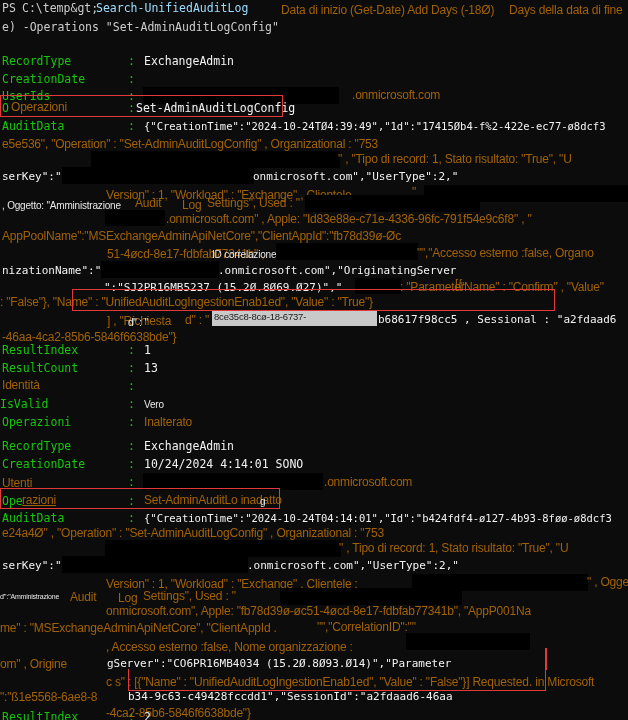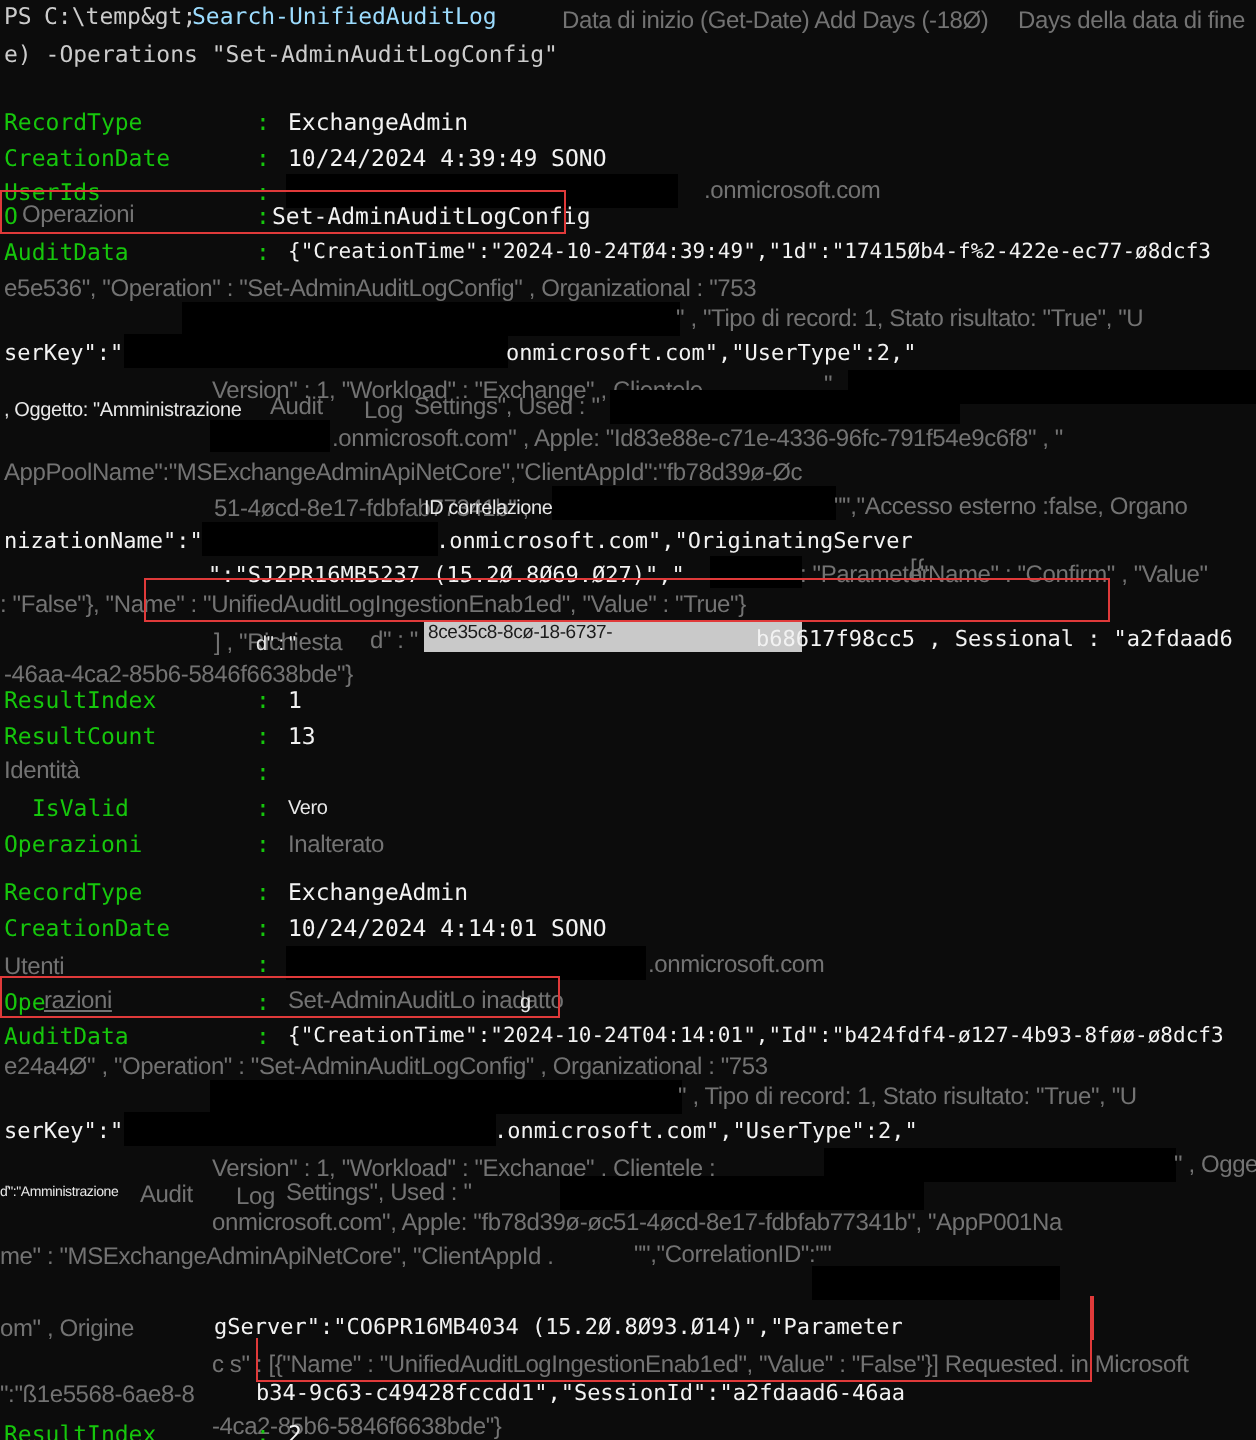--- a/index.html
+++ b/index.html
@@ -23,21 +23,21 @@
     line-height:1;
     font-family:"DejaVu Sans Mono","Liberation Mono",monospace;
     font-size:11.5px;
     color:#cccccc;
   }
   .mono{font-family:"DejaVu Sans Mono","Liberation Mono",monospace;}
   
   .ocr{
     font-family:"Liberation Sans","DejaVu Sans",sans-serif;
     font-size:12px;
-    color:#737373;
+    color:#a16207;
     letter-spacing:-0.2px;
   }
   .ocr-sm{
     font-family:"Liberation Sans","DejaVu Sans",sans-serif;
     font-size:10px;
     color:#e8e8e8;
     letter-spacing:-0.2px;
   }
   .ocr-xs{
     font-family:"Liberation Sans","DejaVu Sans",sans-serif;
@@ -92,21 +92,20 @@
 
   <span class="t ocr" style="left:281px;top:4px;">Data di inizio (Get-Date) Add Days (-18Ø)</span>
   <span class="t ocr" style="left:509px;top:4px;">Days della data di fine</span>
 
   <span class="t green" style="left:2px;top:56px;">RecordType</span>
   <span class="t green" style="left:128px;top:56px;">:</span>
   <span class="t white" style="left:144px;top:56px;">ExchangeAdmin</span>
 
   <span class="t green" style="left:2px;top:74px;">CreationDate</span>
   <span class="t green" style="left:128px;top:74px;">:</span>
-  <span class="t white" style="left:144px;top:74px;">10/24/2024 4:39:49 SONO</span>
 
   <span class="t green" style="left:2px;top:91px;text-align:center;">UserIds</span>
   <span class="t green" style="left:128px;top:91px;">:</span>
   <div class="redact" style="left:143px;top:87px;width:196px;height:17px;"></div>
   <span class="t ocr" style="left:352px;top:89px;">.onmicrosoft.com</span>
 
   <span class="t green" style="left:2px;top:103px;">O</span>
   <span class="t ocr" style="left:11px;top:101px;">Operazioni</span>
   <span class="t green" style="left:128px;top:103px;">:</span>
   <span class="t white" style="left:136px;top:103px;">Set-AdminAuditLogConfig</span>
@@ -153,37 +152,37 @@
   <span class="t ocr" style="left:400px;top:281px;">: "Parameter</span>
   <span class="t ocr" style="left:455px;top:278px;">[{</span>
   <span class="t ocr" style="left:460px;top:281px;">"Name" : "Confirm" , "Value"</span>
 
   <span class="t ocr" style="left:0px;top:296px;">: "False"}, "Name" : "UnifiedAuditLogIngestionEnab1ed", "Value" : "True"}</span>
   <div class="redbox" style="left:72px;top:289px;width:483px;height:22px;"></div>
 
   <span class="t ocr" style="left:107px;top:315px;">] , "Richiesta</span>
   <span class="t ocr-sm" style="left:128px;top:318px;">d" : "</span>
   <span class="t ocr" style="left:185px;top:314px;">d" : "</span>
-  <div class="sel" style="left:212px;top:311px;width:189px;height:15px;">8ce35c8-8cø-18-6737-</div>
+  <div class="sel" style="left:212px;top:311px;width:165px;height:15px;">8ce35c8-8cø-18-6737-</div>
   <span class="t mono white" style="left:378px;top:314px;font-size:11px;">b68617f98cc5 , Sessional : "a2fdaad6</span>
 
   <span class="t ocr" style="left:2px;top:331px;">-46aa-4ca2-85b6-5846f6638bde"}</span>
 
   <span class="t green" style="left:2px;top:345px;">ResultIndex</span>
   <span class="t green" style="left:128px;top:345px;">:</span>
   <span class="t white" style="left:144px;top:345px;">1</span>
 
   <span class="t green" style="left:2px;top:363px;">ResultCount</span>
   <span class="t green" style="left:128px;top:363px;">:</span>
   <span class="t white" style="left:144px;top:363px;">13</span>
 
   <span class="t ocr" style="left:2px;top:379px;">Identità</span>
   <span class="t green" style="left:128px;top:381px;">:</span>
 
-  <span class="t green" style="left:16px;top:399px;">IsValid</span>
+  <span class="t green" style="left:0;top:399px;">IsValid</span>
   <span class="t green" style="left:128px;top:399px;">:</span>
   <span class="t ocr-sm" style="left:144px;top:400px;">Vero</span>
 
   <span class="t green" style="left:2px;top:417px;">Operazioni</span>
   <span class="t green" style="left:128px;top:417px;">:</span>
   <span class="t ocr" style="left:144px;top:416px;">Inalterato</span>
 
   <span class="t green" style="left:2px;top:441px;">RecordType</span>
   <span class="t green" style="left:128px;top:441px;">:</span>
   <span class="t white" style="left:144px;top:441px;">ExchangeAdmin</span>
@@ -225,20 +224,21 @@
   <span class="t ocr" style="left:70px;top:591px;">Audit</span>
   <span class="t ocr" style="left:118px;top:592px;">Log</span>
   <span class="t ocr" style="left:143px;top:590px;">Settings", Used : "</span>
   <div class="redact" style="left:280px;top:588px;width:182px;height:17px;"></div>
 
   <span class="t ocr" style="left:106px;top:605px;">onmicrosoft.com", Apple: "fb78d39ø-øc51-4øcd-8e17-fdbfab77341b", "AppP001Na</span>
 
   <span class="t ocr" style="left:0px;top:622px;">me" : "MSExchangeAdminApiNetCore", "ClientAppId .</span>
   <span class="t ocr" style="left:317px;top:621px;">"","CorrelationID":""</span>
 
+  <span class="t ocr" style="left:106px;top:641px;">, Accesso esterno :false, Nome organizzazione :</span>
   <div class="redact" style="left:406px;top:633px;width:124px;height:17px;"></div>
   <span class="t ocr" style="left:529px;top:639px;margin-top:37px;">. in Microsoft</span>
 
   <span class="t ocr" style="left:0px;top:658px;">om" , Origine</span>
   <span class="t mono white" style="left:107px;top:658px;font-size:11px;">gServer":"CO6PR16MB4034 (15.2Ø.8Ø93.Ø14)","Parameter</span>
 
   <span class="t ocr" style="left:106px;top:676px;">c s" : [{"Name" : "UnifiedAuditLogIngestionEnab1ed", "Value" : "False"}] Requested</span>
   <div class="redbox" style="left:128px;top:669px;width:418px;height:22px;border-top:none;"></div>
   <div class="redline" style="left:545px;top:648px;width:1.5px;height:22px;"></div>
 

